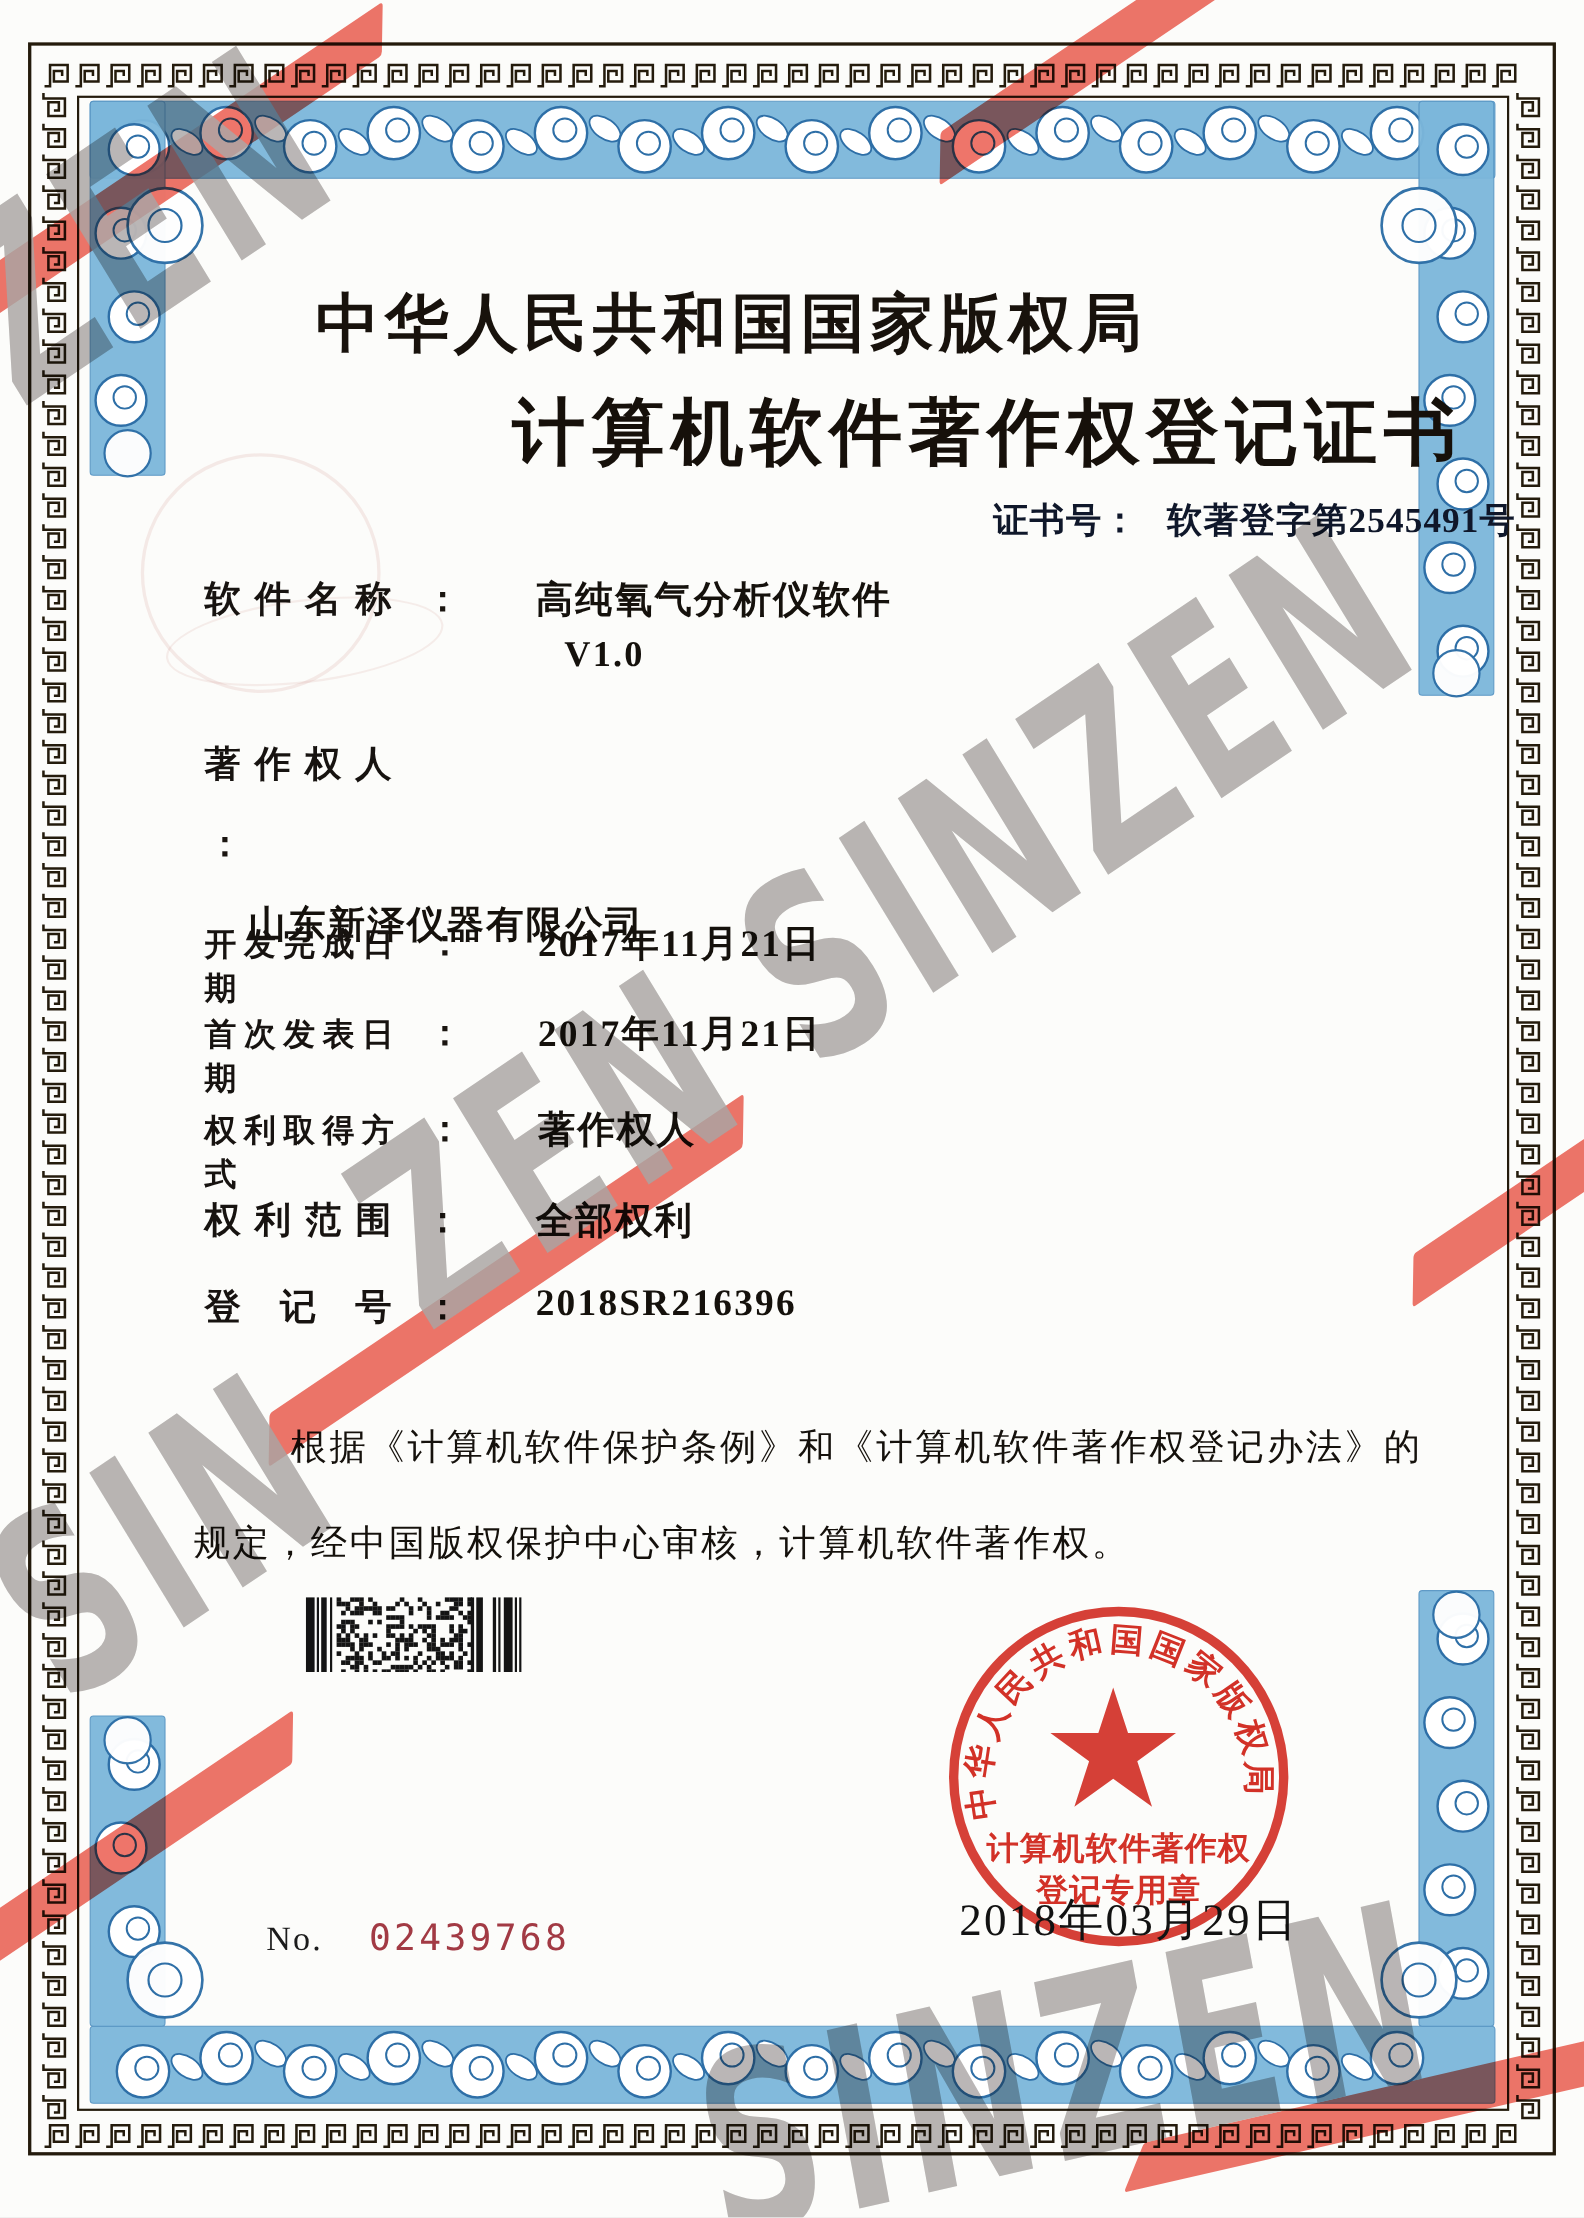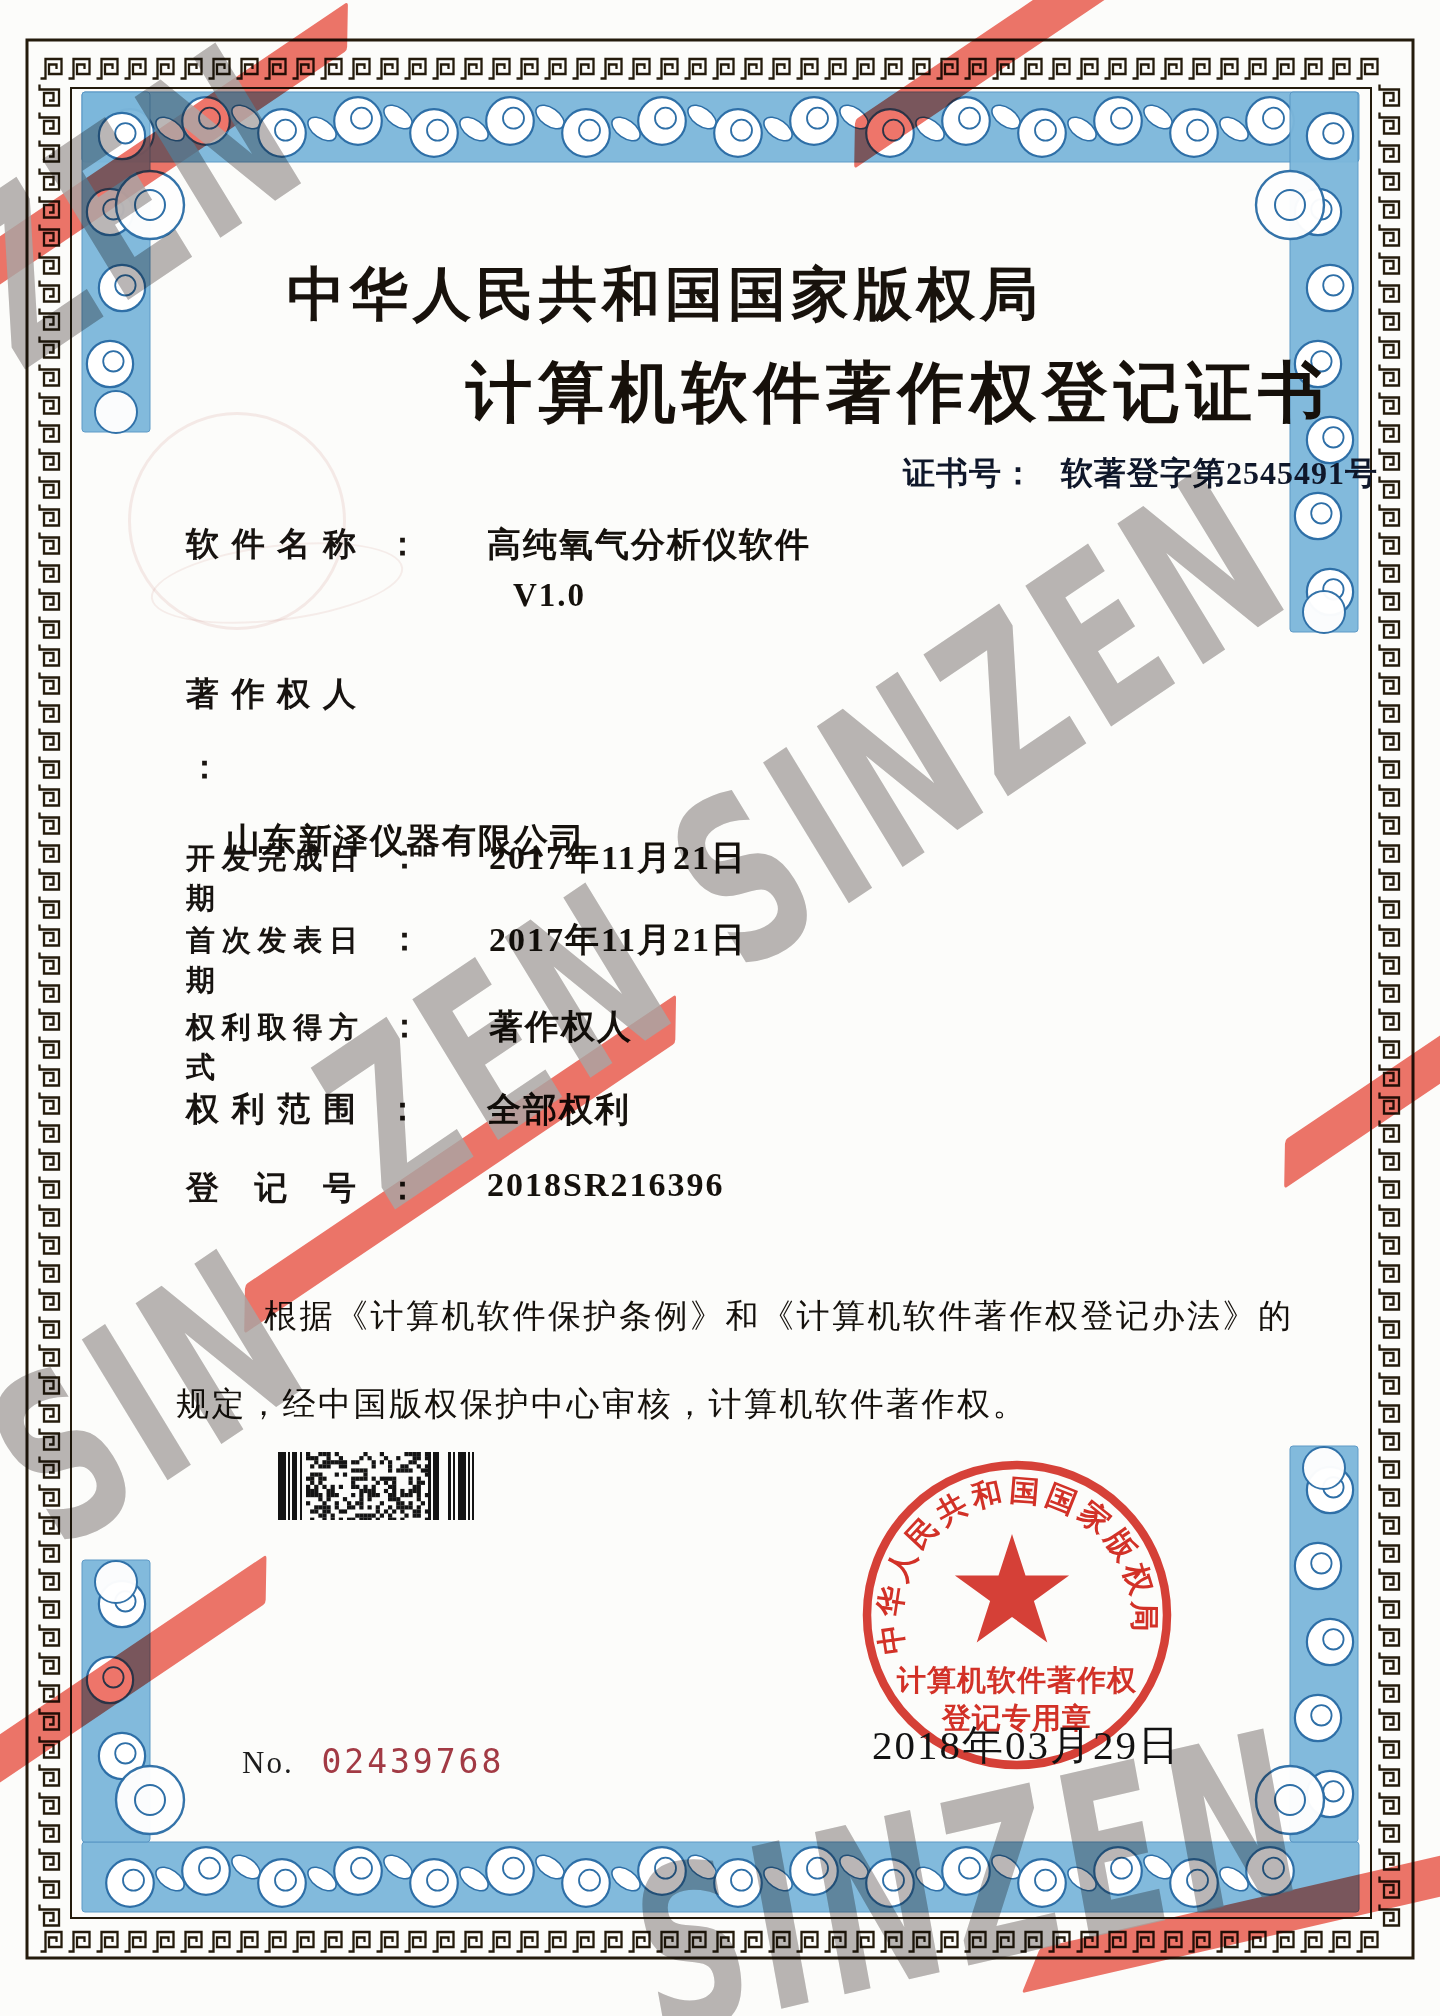--- a/index.html
+++ b/index.html
@@ -32,21 +32,21 @@
   .statement .line{display:block;}
   .statement .line1{text-indent:88px;}
 
   .barcode{position:absolute;left:278px;top:1452px;}
 
   .date-stamp{position:absolute;left:872px;top:1718px;font-size:41px;font-weight:400;
               letter-spacing:2px;color:#121212;z-index:3;}
   .serial{position:absolute;left:242px;top:1742px;font-size:31px;z-index:3;}
   .serial .no{font-weight:400;letter-spacing:2px;color:#1c1c1c;}
   .serial .num{font-family:"DejaVu Sans Mono","Liberation Mono",monospace;
-               color:#a23a44;font-size:33px;letter-spacing:3px;margin-left:20px;}
+               color:#a23a44;font-size:33px;letter-spacing:3px;margin-left:34px;}
 
   
   .sealring{font-size:30px;font-weight:700;fill:#d23127;letter-spacing:5px;
             font-family:"Liberation Serif",serif;}
   .sealtxt{font-size:29px;font-weight:700;fill:#d23127;text-anchor:middle;
            letter-spacing:1px;font-family:"Liberation Serif",serif;}
 
   
   .emboss1{position:absolute;left:128px;top:412px;width:212px;height:212px;border-radius:50%;
            border:3px solid rgba(200,125,118,.15);}

